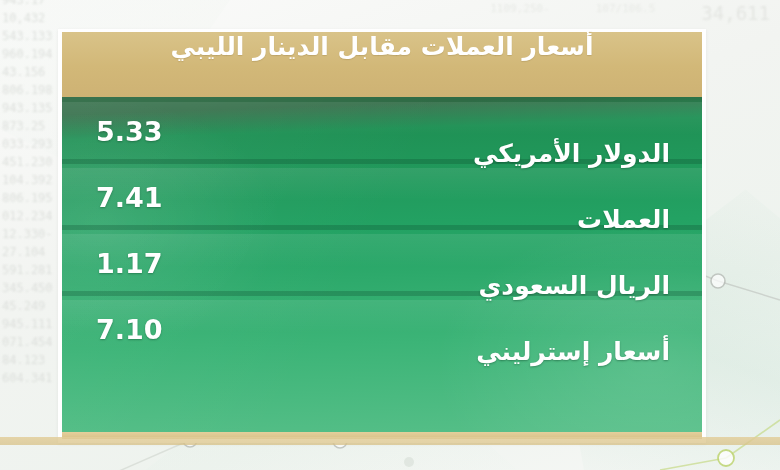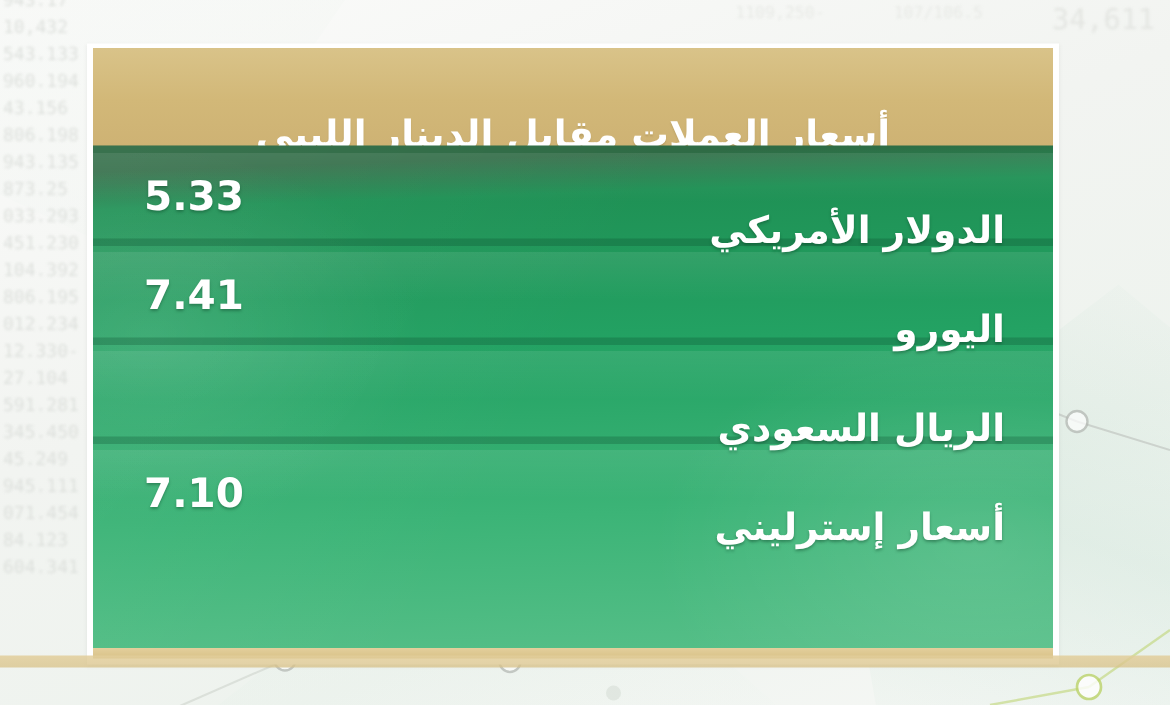--- a/index.html
+++ b/index.html
@@ -121,21 +121,21 @@
     background: #ffffff;
     box-shadow: 0 1px 3px rgba(90, 90, 80, 0.10);
   }
 
   .card-header {
     position: relative;
     height: 72px;
     margin: 3px 4px 0 4px;
     background: linear-gradient(180deg, #d9c389 0%, #d2b878 48%, #cdb173 100%);
     display: flex;
-    align-items: flex-end;
+    align-items: flex-start;
     justify-content: center;
   }
 
   .card-header-title {
     color: #ffffff;
     font-size: 25px;
     font-weight: bold;
     letter-spacing: 0.2px;
     text-shadow: 0 1px 1px rgba(140, 115, 60, 0.28);
     direction: rtl;
@@ -325,27 +325,28 @@
       <div class="rows">
 
         <div class="rate-row">
           <div class="sheen"></div>
           <span class="rate-name">الدولار الأمريكي</span>
           <span class="rate-value">5.33</span>
         </div>
 
         <div class="rate-row">
           <div class="sheen"></div>
-          <span class="rate-name">اليورو</span>
+          <span class="rate-name">العملات</span>
           <span class="rate-value">7.41</span>
         </div>
 
         <div class="rate-row">
           <div class="sheen"></div>
           <span class="rate-name">الريال السعودي</span>
+          <span class="rate-value">1.17</span>
         </div>
 
         <div class="rate-row">
           <div class="sheen"></div>
           <span class="rate-name">أسعار إسترليني</span>
           <span class="rate-value">7.10</span>
         </div>
 
       </div>
     </div>

